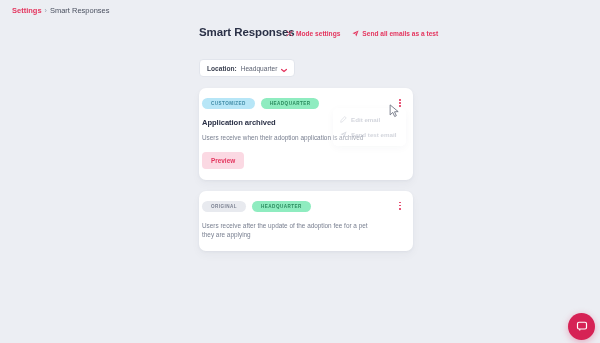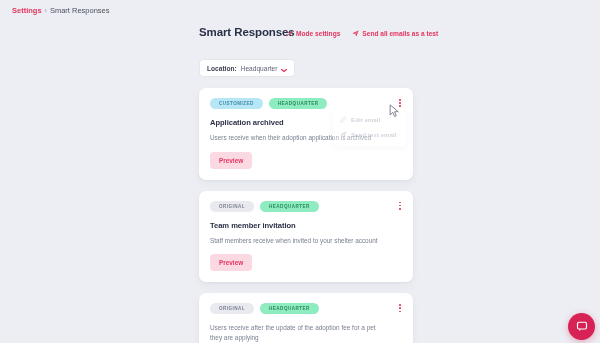--- a/index.html
+++ b/index.html
@@ -53,21 +53,21 @@
   .loc-value { font-size: 6.6px; font-weight: 400; color: #5e6474; }
   .loc-caret { display: block; }
 
   
   .cards { position: absolute; left: 199px; top: 88px; width: 214px; }
   .card {
     position: relative;
     background: #ffffff;
     border-radius: 7px;
     box-shadow: 0 1px 3px rgba(40,50,80,.05), 0 4px 10px rgba(40,50,80,.04);
-    padding: 10px 11px 11px 11px;
+    padding: 10px 11px 11px 3px;
     margin-bottom: 11px;
   }
   .badges { display: flex; gap: 6px; align-items: center; margin-bottom: 9px; }
   .badge {
     font-size: 4.6px; font-weight: 700; letter-spacing: .45px;
     padding: 3px 9px; border-radius: 8px; text-transform: uppercase;
     white-space: nowrap;
   }
   .badge.customized   { background: #b7e6f7; color: #3f8ba6; }
   .badge.headquarter  { background: #8fecc0; color: #2a8a5d; }
@@ -195,34 +195,20 @@
       <div class="card-title">Application archived</div>
       <div class="card-desc">Users receive when their adoption application is archived</div>
       <button class="preview-btn">Preview</button>
       <div class="kebab">
         <span></span>
         <span></span>
         <span></span>
       </div>
     </div>
 
-    <div class="card">
-      <div class="badges">
-        <span class="badge original">ORIGINAL</span>
-        <span class="badge headquarter">HEADQUARTER</span>
-      </div>
-      <div class="card-title">Team member invitation</div>
-      <div class="card-desc">Staff members receive when invited to your shelter account</div>
-      <button class="preview-btn">Preview</button>
-      <div class="kebab">
-        <span></span>
-        <span></span>
-        <span></span>
-      </div>
-    </div>
 
     <div class="card">
       <div class="badges">
         <span class="badge original">ORIGINAL</span>
         <span class="badge headquarter">HEADQUARTER</span>
       </div>
       <div class="card-desc">Users receive after the update of the adoption fee for a pet they are applying</div>
 
       <div class="kebab">
         <span></span>

